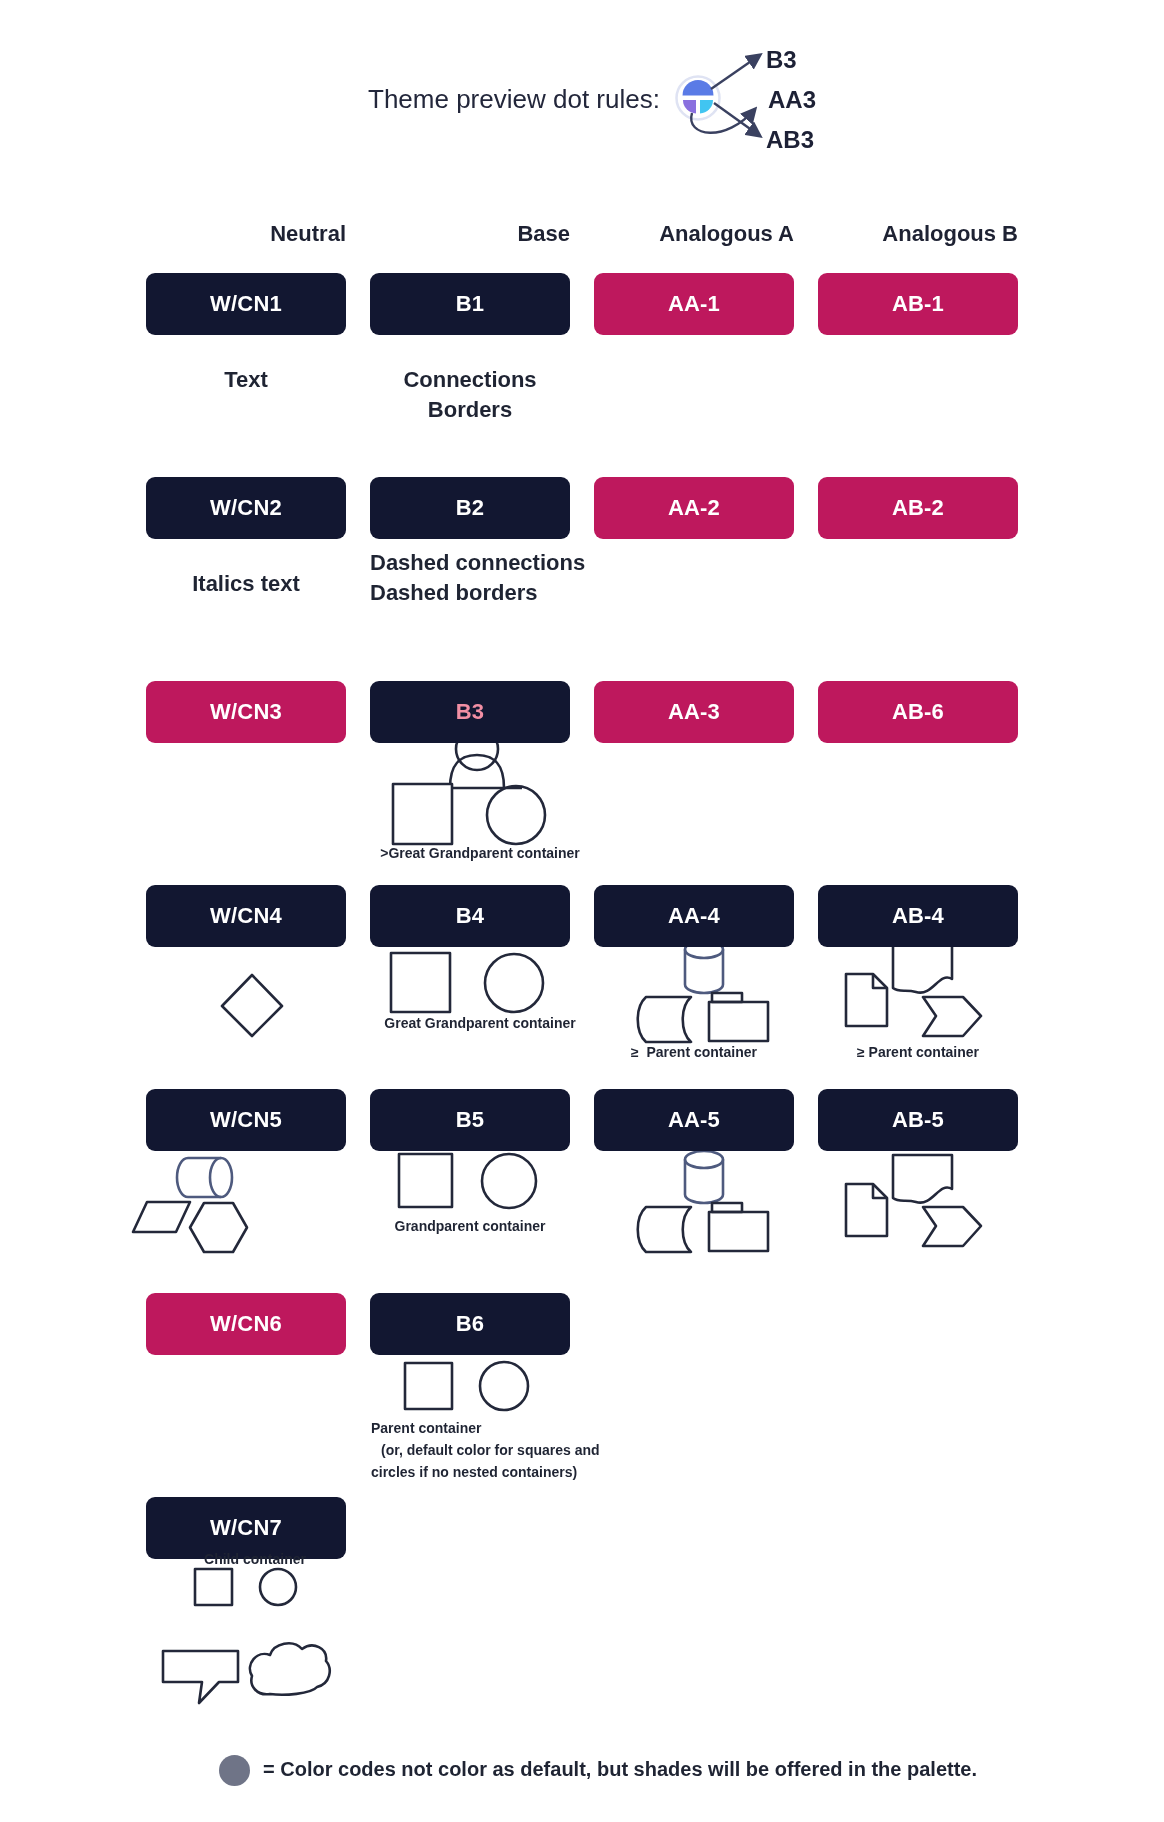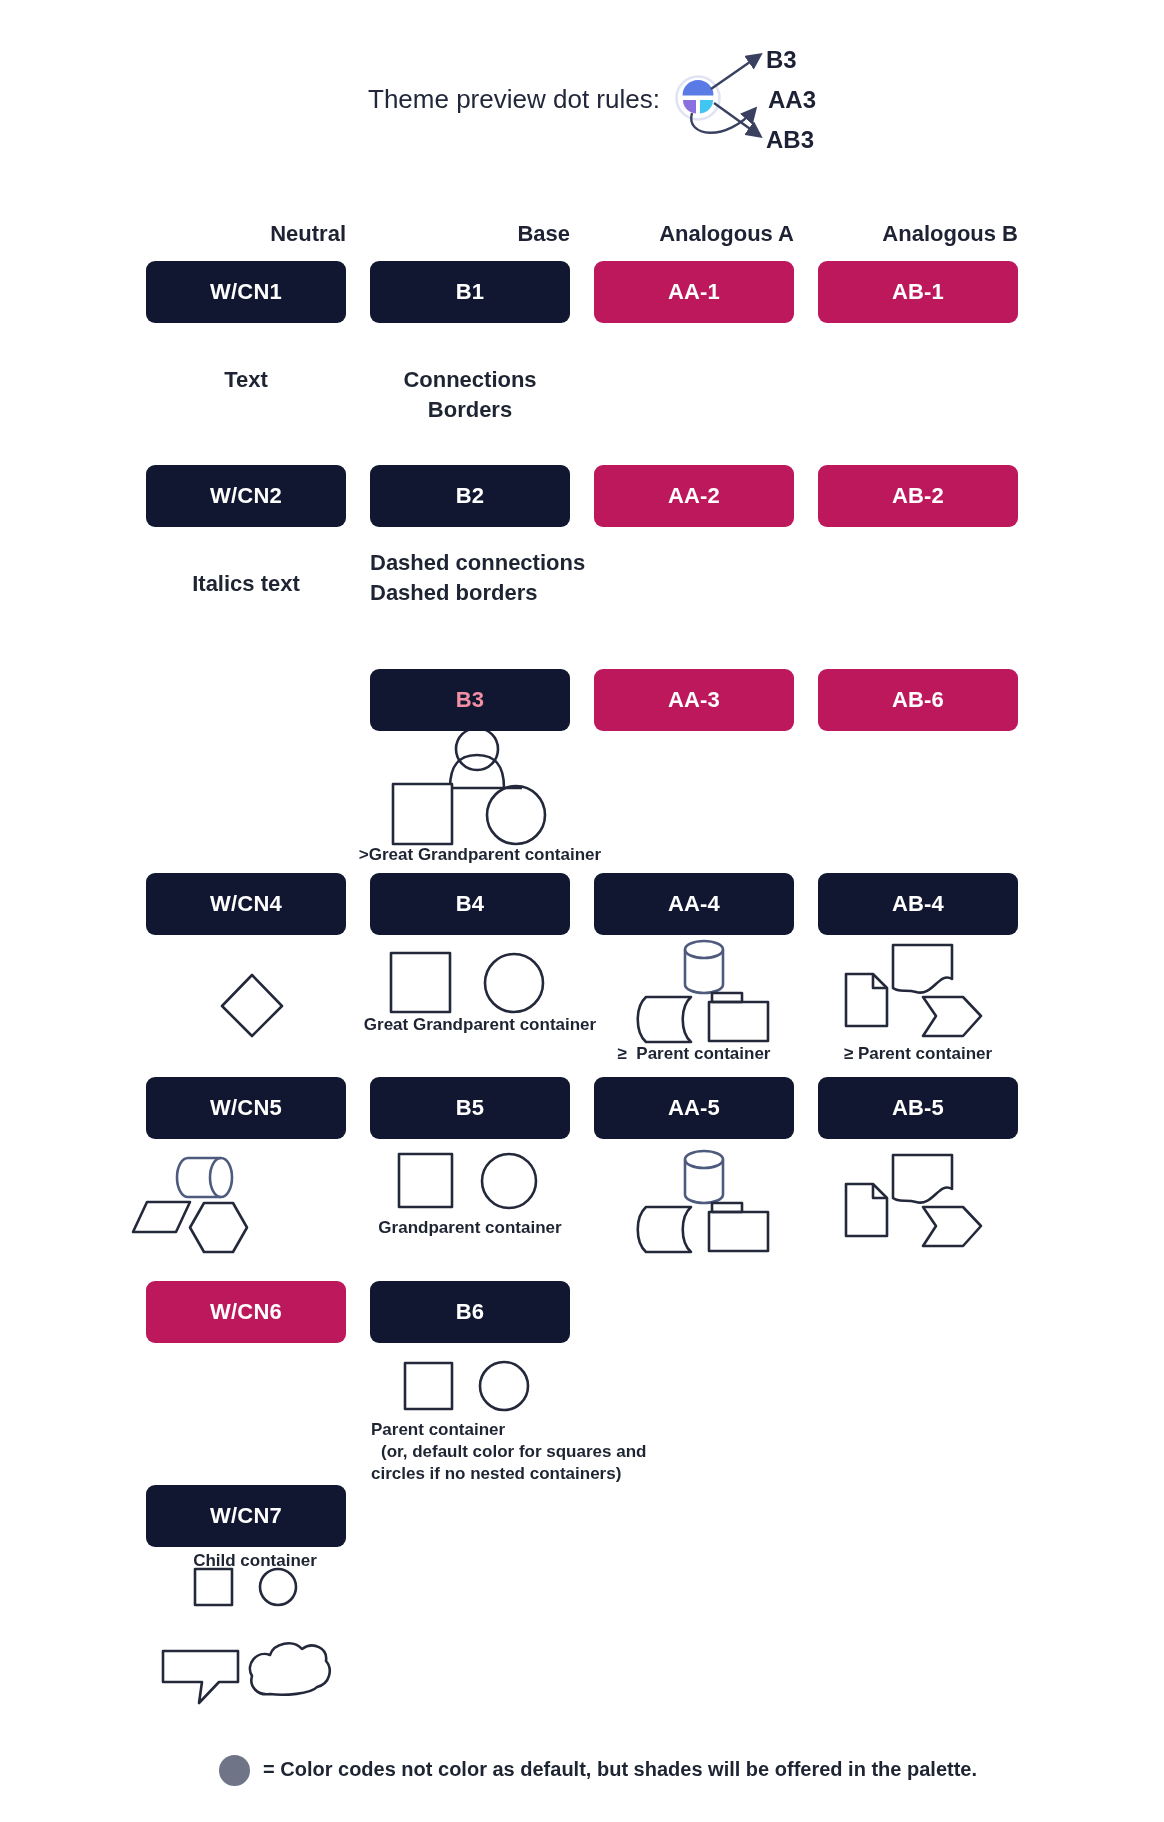--- a/index.html
+++ b/index.html
@@ -7,30 +7,30 @@
     position:relative;width:1164px;height:1822px;background:#fff;
     font-family:"Liberation Sans",sans-serif;overflow:hidden;color:#1F2433;
   }
   .shapes-overlay{position:absolute;left:0;top:0;pointer-events:none;}
   .title{position:absolute;left:368px;top:84px;font-size:26px;font-weight:500;color:#23273B;white-space:nowrap;}
   .dotlbl{position:absolute;font-size:24px;font-weight:600;color:#1D2136;white-space:nowrap;}
   .hdr{position:absolute;top:221px;width:200px;text-align:right;font-size:22px;font-weight:700;color:#1E2233;}
   .sw{
     position:absolute;width:200px;height:62px;border-radius:9px;
     display:flex;align-items:center;justify-content:center;
-    font-size:22px;font-weight:700;color:#fff;letter-spacing:.2px;
+    font-size:22px;font-weight:700;color:#fff;letter-spacing:.2px;margin-top:12px;
   }
   .sw.dark{background:#121731;}
   .sw.gray{background:#be185d;}
   .sw.pinktext{color:#F28FA4;}
   .c1{left:146px}.c2{left:370px}.c3{left:594px}.c4{left:818px}
   .r1{top:261px}.r2{top:465px}.r3{top:669px}.r4{top:873px}.r5{top:1077px}.r6{top:1281px}.r7{top:1485px}
   .ann{position:absolute;font-size:22px;font-weight:700;color:#1F2433;white-space:nowrap;}
   .ann.ctr{width:200px;text-align:center;white-space:normal;margin-top:21px;}
-  .sm{position:absolute;font-size:17px;font-weight:700;color:#1F2433;white-space:pre;}
+  .sm{position:absolute;font-size:14px;font-weight:700;color:#1F2433;white-space:pre;}
   .sm.ctr{text-align:center;}
   .legend-dot{position:absolute;left:219px;top:1755px;width:31px;height:31px;border-radius:50%;background:#6F7487;}
   .legend-text{position:absolute;left:263px;top:1758px;font-size:20px;font-weight:700;color:#1F2433;white-space:nowrap;}
 </style>
 </head>
 <body>
 
 <div class="canvas">
 
   <svg class="shapes-overlay" width="1164" height="1822" viewBox="0 0 1164 1822">
@@ -129,20 +129,21 @@
   <div class="sw dark c1 r1">W/CN1</div>
   <div class="sw dark c2 r1">B1</div>
   <div class="sw gray c3 r1">AA-1</div>
   <div class="sw gray c4 r1">AB-1</div>
 
   <div class="sw dark c1 r2">W/CN2</div>
   <div class="sw dark c2 r2">B2</div>
   <div class="sw gray c3 r2">AA-2</div>
   <div class="sw gray c4 r2">AB-2</div>
 
+  <div class="sw gray c1 r3">W/CN3</div>
   <div class="sw dark pinktext c2 r3">B3</div>
   <div class="sw gray c3 r3">AA-3</div>
   <div class="sw gray c4 r3">AB-6</div>
 
   <div class="sw dark c1 r4">W/CN4</div>
   <div class="sw dark c2 r4">B4</div>
   <div class="sw dark c3 r4">AA-4</div>
   <div class="sw dark c4 r4">AB-4</div>
 
   <div class="sw dark c1 r5">W/CN5</div>

